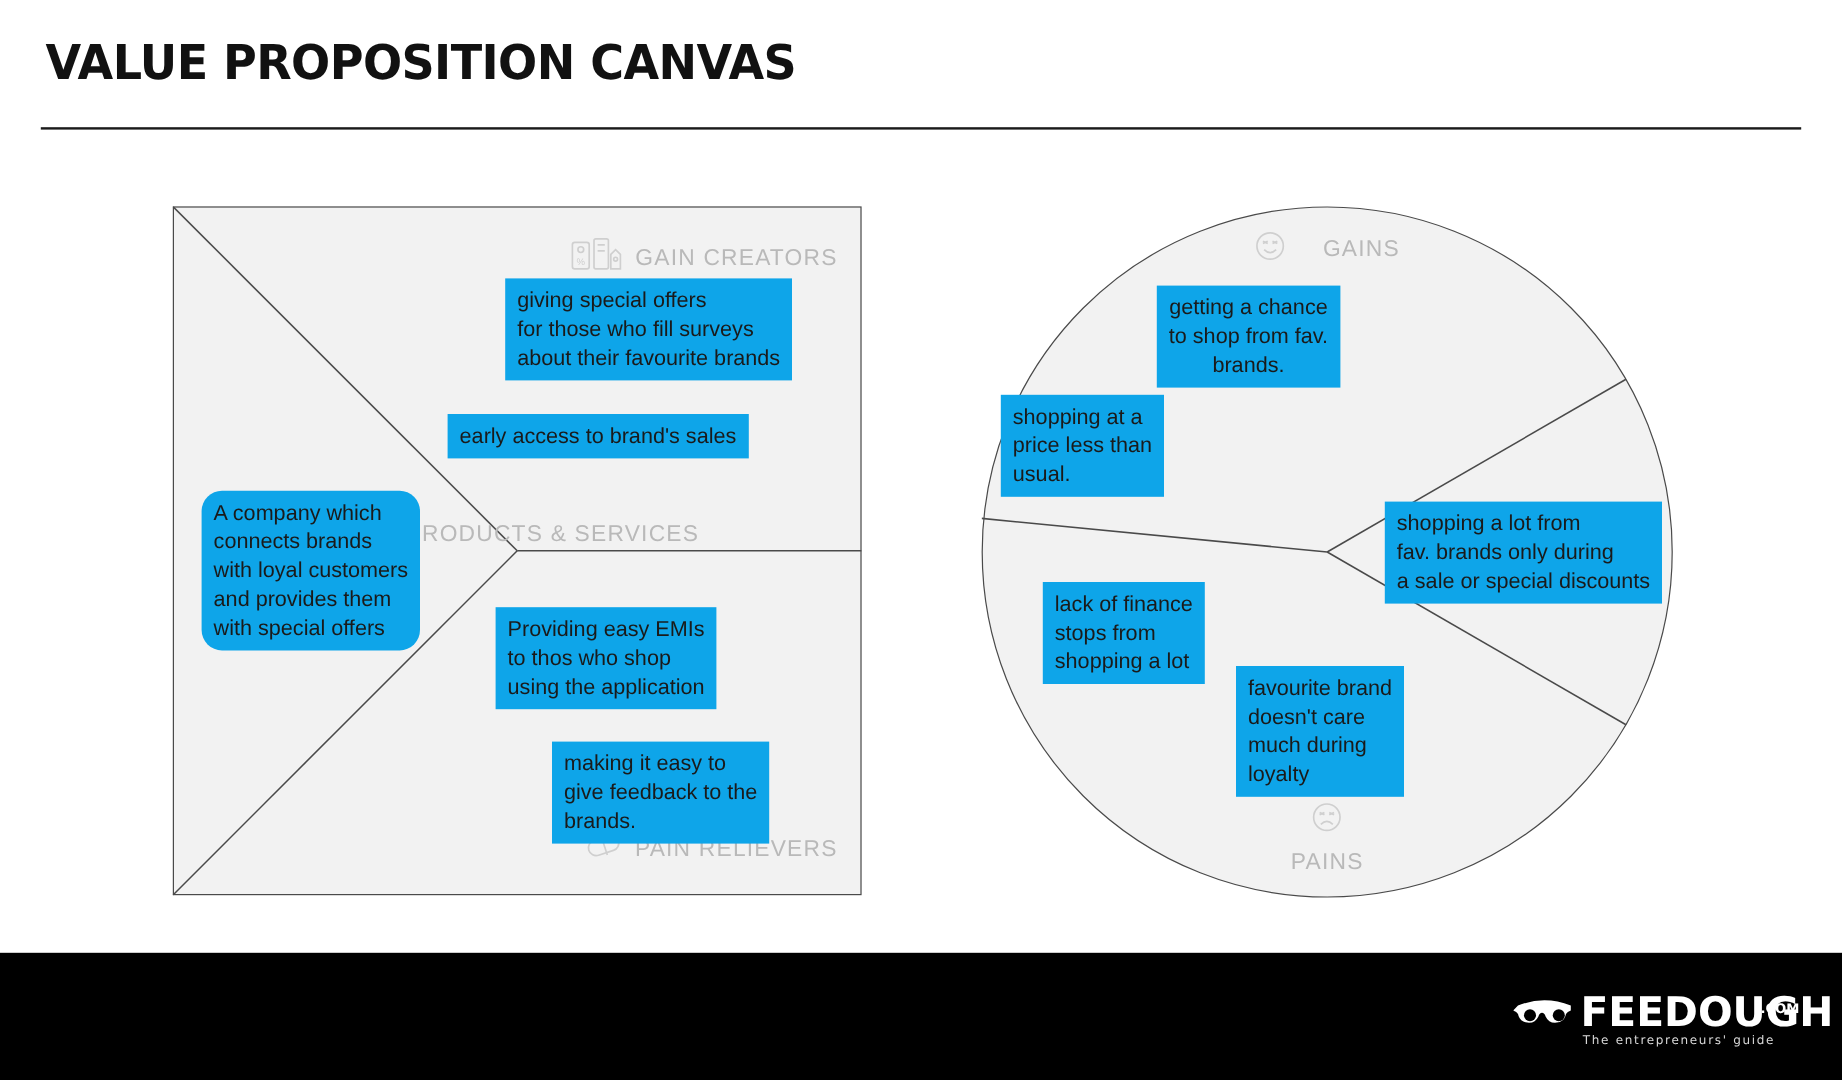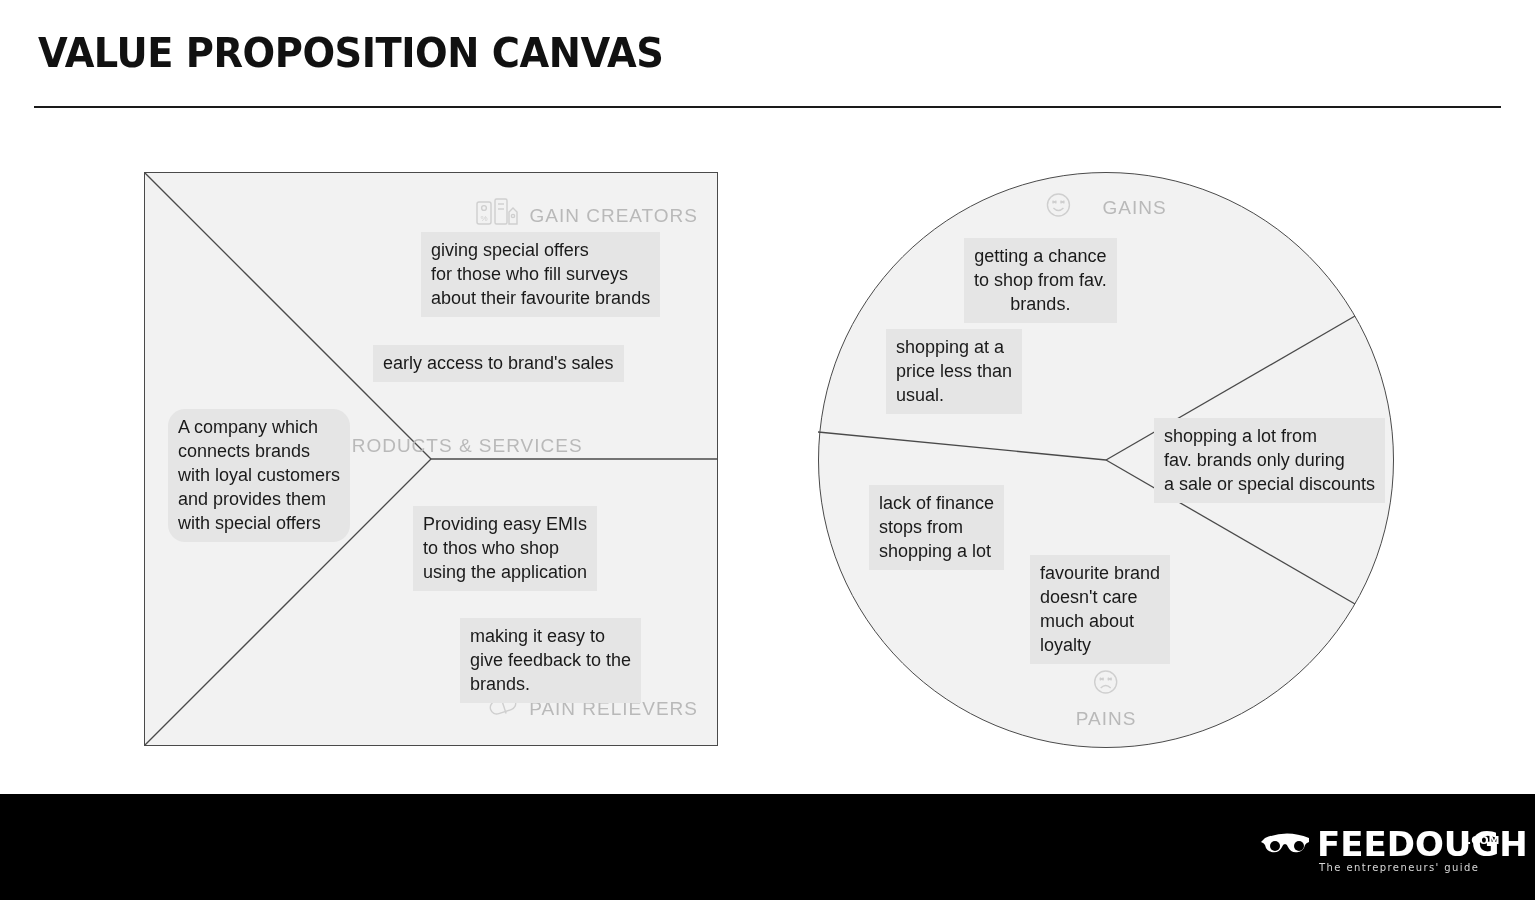--- a/index.html
+++ b/index.html
@@ -150,40 +150,40 @@
   #customer-profile svg.cp-lines {
     position: absolute;
     inset: 0;
   }
   #label-gains { left: 50%; transform: translateX(-50%); top: 20px; gap: 31px; }
   #label-pains { left: 50%; transform: translateX(-50%); bottom: 18px; flex-direction: column; }
 
   
   .note {
     position: absolute;
-    background: #e5e5e5;
+    background: #0ea5e9;
     color: #1a1a1a;
     font-family: "Liberation Sans", sans-serif;
     font-size: 18px;
     line-height: 24px;
     padding: 6px 10px 7px 10px;
     box-sizing: border-box;
     white-space: pre-line;
   }
 
   
   #note-gc-1 { left: 421px; top: 232px; }
   #note-gc-2 { left: 373px; top: 345px; }
   #note-products { left: 168px; top: 409px; border-radius: 17px; }
   #note-pr-1 { left: 413px; top: 506px; }
   #note-pr-2 { left: 460px; top: 618px; }
 
   
   #note-gain-1 { left: 964px; top: 238px; text-align: center; }
-  #note-gain-2 { left: 886px; top: 329px; }
+  #note-gain-2 { left: 834px; top: 329px; }
   #note-gain-3 { left: 1154px; top: 418px; }
   #note-pain-1 { left: 869px; top: 485px; }
   #note-pain-2 { left: 1030px; top: 555px; }
 </style>
 </head>
 <body>
 
 <div id="page-title">VALUE PROPOSITION CANVAS</div>
 <div id="header-rule"></div>
 
@@ -293,21 +293,21 @@
 price less than
 usual.</div>
 <div class="note" id="note-gain-3">shopping a lot from
 fav. brands only during
 a sale or special discounts</div>
 <div class="note" id="note-pain-1">lack of finance
 stops from
 shopping a lot</div>
 <div class="note" id="note-pain-2">favourite brand
 doesn't care
-much about
+much during
 loyalty</div>
 
 <div id="footer-bar"></div>
 <div id="brand-logo">
   <span class="glasses">
     <svg width="52" height="38" viewBox="0 0 52 38" fill="#ffffff">
       <path d="M4 12 q22 -9 44 0 l0 4 q-3 1 -4 3 a9 9 0 0 1 -17 2 q-1 -3 -3 -3 q-2 0 -3 3 a9 9 0 0 1 -17 -2 q-1 -2 -4 -3 z"></path>
       <circle cx="14" cy="20" r="5" fill="#000000"></circle>
       <circle cx="38" cy="20" r="5" fill="#000000"></circle>
     </svg>

